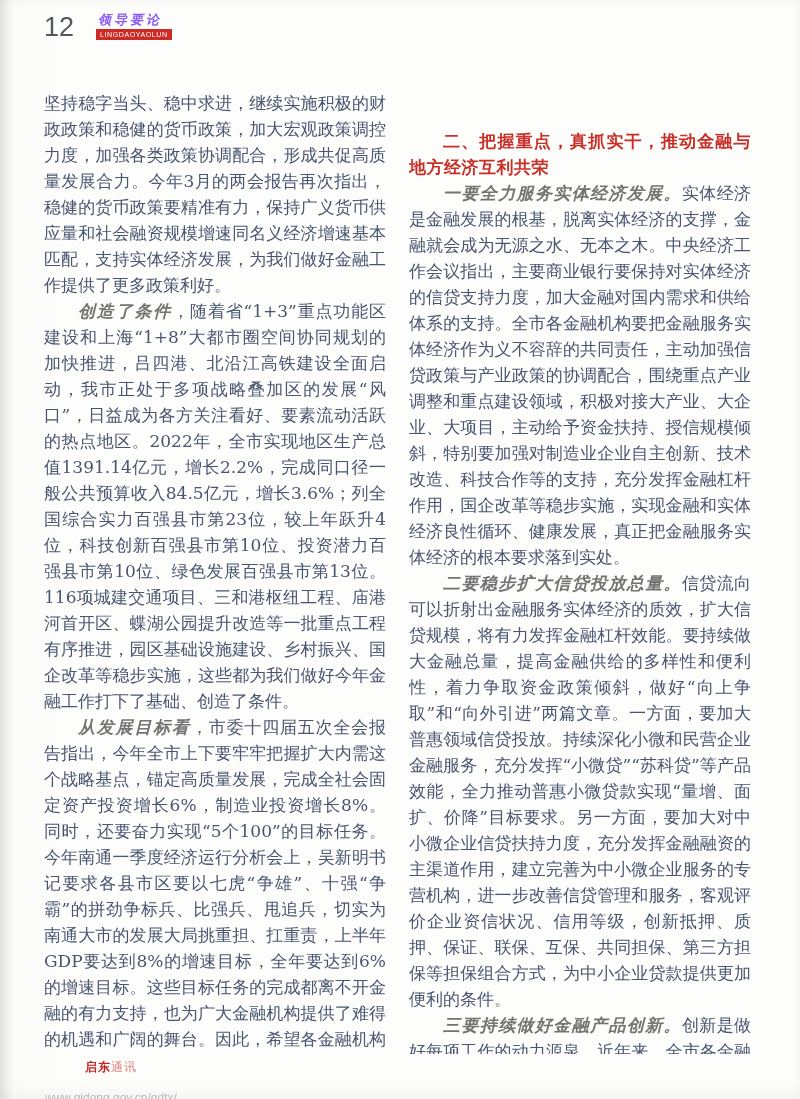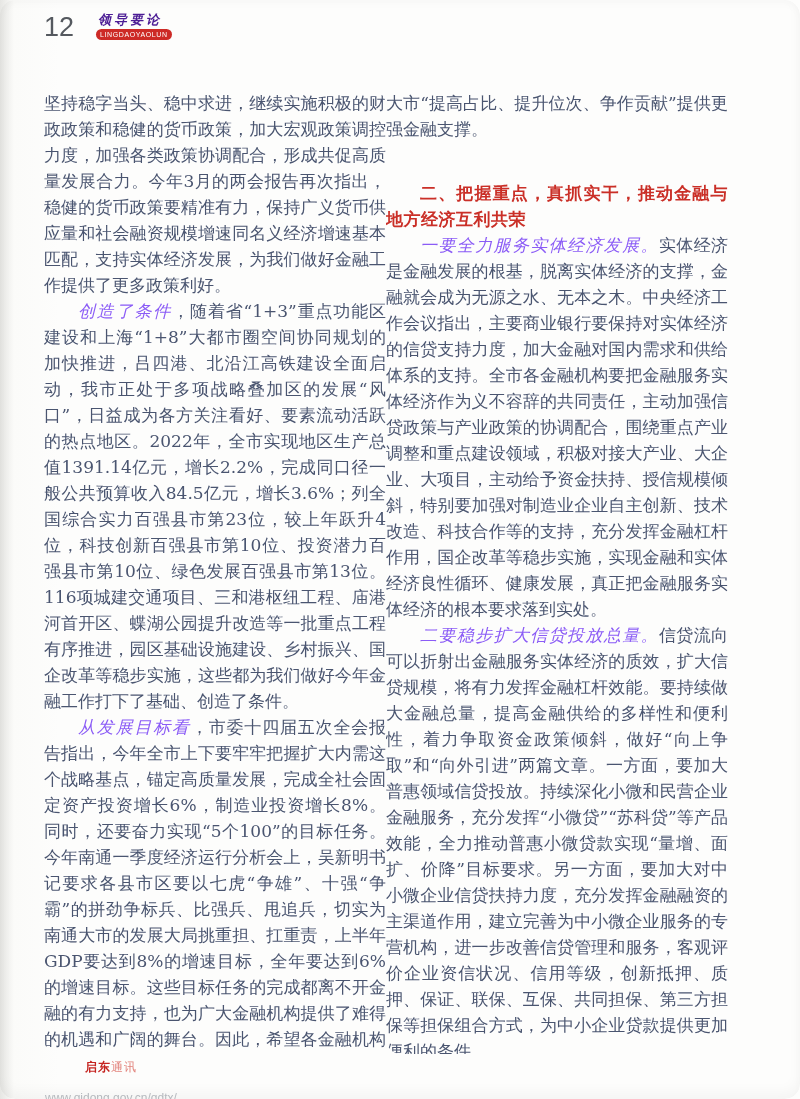--- a/index.html
+++ b/index.html
@@ -1,15 +1,15 @@
 <!DOCTYPE html>
 <html><head>
 <meta charset="utf-8">
 <style>
-  * { margin: 0; padding: 0; box-sizing: border-box; border-radius: 15px; }
+  * { margin: 0; padding: 0; box-sizing: border-box; }
   html, body { width: 800px; height: 1099px; }
   body {
     position: relative;
     width: 800px; height: 1099px;
     background: linear-gradient(to right, #e6e6e3 0px, #fbfbf9 14px, #fdfdfc 60px),
                 #fdfdfc;
     overflow: hidden;
     font-family: "DejaVu Serif", serif;
   }
   .page-inner {
@@ -24,51 +24,51 @@
   }
   .page-num {
     font-family: "Liberation Sans", sans-serif;
     font-size: 27px; line-height: 30px; color: #55595f;
   }
   .logo { margin-left: 22px; display: flex; flex-direction: column; align-items: flex-start; }
   .logo-cn {
     font-family: "DejaVu Serif", serif;
     font-style: italic; font-weight: bold;
     font-size: 13px; line-height: 15px;
-    letter-spacing: 3px; color: #4c1d95;
+    letter-spacing: 3px; color: #8b5cf6;
     padding-left: 2px;
   }
   .logo-box {
     margin-top: 2px;
     background: #cd2a26; color: #ffffff;
     font-family: "Liberation Sans", sans-serif;
     font-size: 7px; line-height: 11px; letter-spacing: 0.6px;
     padding: 0 4px;
   }
 
   
   .columns {
     position: absolute; top: 90px; left: 44px;
     width: 707px; height: 964px;
-    display: flex; 
+    display: flex; gap: 23px;
   }
   .col {
     width: 342px; height: 964px; overflow: hidden;
     text-align: justify;
   }
   .col p.body {
     font-size: 17px; line-height: 26px;
     color: #4a5570;
     text-indent: 2em;
     text-align: justify;
   }
   .col p.cont { text-indent: 0; }
   .lead {
-    font-weight: normal; font-style: italic;
-    color: #8b5cf6;
+    font-weight: bold; font-style: italic;
+    color: #737373;
     letter-spacing: 1px;
   }
   .section-heading {
     font-family: "DejaVu Sans", sans-serif;
     font-weight: bold;
     font-size: 17px; line-height: 26px;
     color: #ca2f27;
     text-indent: 2em;
     margin-top: 38px;
     text-align: justify;
@@ -104,21 +104,20 @@
 
   <div class="columns">
 
     <div class="col">
       <p class="body cont"><span>坚持稳字当头、稳中求进，继续实施积极的财政政策和稳健的货币政策，加大宏观政策调控力度，加强各类政策协调配合，形成共促高质量发展合力。今年3月的两会报告再次指出，稳健的货币政策要精准有力，保持广义货币供应量和社会融资规模增速同名义经济增速基本匹配，支持实体经济发展，为我们做好金融工作提供了更多政策利好。</span></p>
       <p class="body"><span class="lead">创造了条件</span><span>，随着省“1+3”重点功能区建设和上海“1+8”大都市圈空间协同规划的加快推进，吕四港、北沿江高铁建设全面启动，我市正处于多项战略叠加区的发展“风口”，日益成为各方关注看好、要素流动活跃的热点地区。2022年，全市实现地区生产总值1391.14亿元，增长2.2%，完成同口径一般公共预算收入84.5亿元，增长3.6%；列全国综合实力百强县市第23位，较上年跃升4位，科技创新百强县市第10位、投资潜力百强县市第10位、绿色发展百强县市第13位。116项城建交通项目、三和港枢纽工程、庙港河首开区、蝶湖公园提升改造等一批重点工程有序推进，园区基础设施建设、乡村振兴、国企改革等稳步实施，这些都为我们做好今年金融工作打下了基础、创造了条件。</span></p>
       <p class="body"><span class="lead">从发展目标看</span><span>，市委十四届五次全会报告指出，今年全市上下要牢牢把握扩大内需这个战略基点，锚定高质量发展，完成全社会固定资产投资增长6%，制造业投资增长8%。同时，还要奋力实现“5个100”的目标任务。今年南通一季度经济运行分析会上，吴新明书记要求各县市区要以七虎“争雄”、十强“争霸”的拼劲争标兵、比强兵、甩追兵，切实为南通大市的发展大局挑重担、扛重责，上半年GDP要达到8%的增速目标，全年要达到6%的增速目标。这些目标任务的完成都离不开金融的有力支持，也为广大金融机构提供了难得的机遇和广阔的舞台。因此，希望各金融机构能够认清大势、抢抓机遇，牢固树立“行行争第一”的目标意识和拼抢意识，积极融入地方经济发展，既要当见证者，更要当参与者，共同推动金融市场繁荣发展，为全市在南通</span></p>
     </div>
 
     <div class="col">
-      <p class="body cont"><span>大市“提高占比、提升位次、争作贡献”提供更强金融支撑。</span></p>
       <p class="section-heading">二、把握重点，真抓实干，推动金融与地方经济互利共荣</p>
       <p class="body"><span class="lead">一要全力服务实体经济发展。</span><span>实体经济是金融发展的根基，脱离实体经济的支撑，金融就会成为无源之水、无本之木。中央经济工作会议指出，主要商业银行要保持对实体经济的信贷支持力度，加大金融对国内需求和供给体系的支持。全市各金融机构要把金融服务实体经济作为义不容辞的共同责任，主动加强信贷政策与产业政策的协调配合，围绕重点产业调整和重点建设领域，积极对接大产业、大企业、大项目，主动给予资金扶持、授信规模倾斜，特别要加强对制造业企业自主创新、技术改造、科技合作等的支持，充分发挥金融杠杆作用，国企改革等稳步实施，实现金融和实体经济良性循环、健康发展，真正把金融服务实体经济的根本要求落到实处。</span></p>
       <p class="body"><span class="lead">二要稳步扩大信贷投放总量。</span><span>信贷流向可以折射出金融服务实体经济的质效，扩大信贷规模，将有力发挥金融杠杆效能。要持续做大金融总量，提高金融供给的多样性和便利性，着力争取资金政策倾斜，做好“向上争取”和“向外引进”两篇文章。一方面，要加大普惠领域信贷投放。持续深化小微和民营企业金融服务，充分发挥“小微贷”“苏科贷”等产品效能，全力推动普惠小微贷款实现“量增、面扩、价降”目标要求。另一方面，要加大对中小微企业信贷扶持力度，充分发挥金融融资的主渠道作用，建立完善为中小微企业服务的专营机构，进一步改善信贷管理和服务，客观评价企业资信状况、信用等级，创新抵押、质押、保证、联保、互保、共同担保、第三方担保等担保组合方式，为中小企业贷款提供更加便利的条件。</span></p>
       <p class="body"><span class="lead">三要持续做好金融产品创新。</span><span>创新是做好每项工作的动力源泉。近年来，全市各金融机构在产品创新上都推出了不少新招、实招，但是总体</span></p>
     </div>
 
   </div>
 
   <div class="page-footer">
     <div class="footer-brand"><span class="brand-bold">启东</span><span class="brand-light">通讯</span></div>

